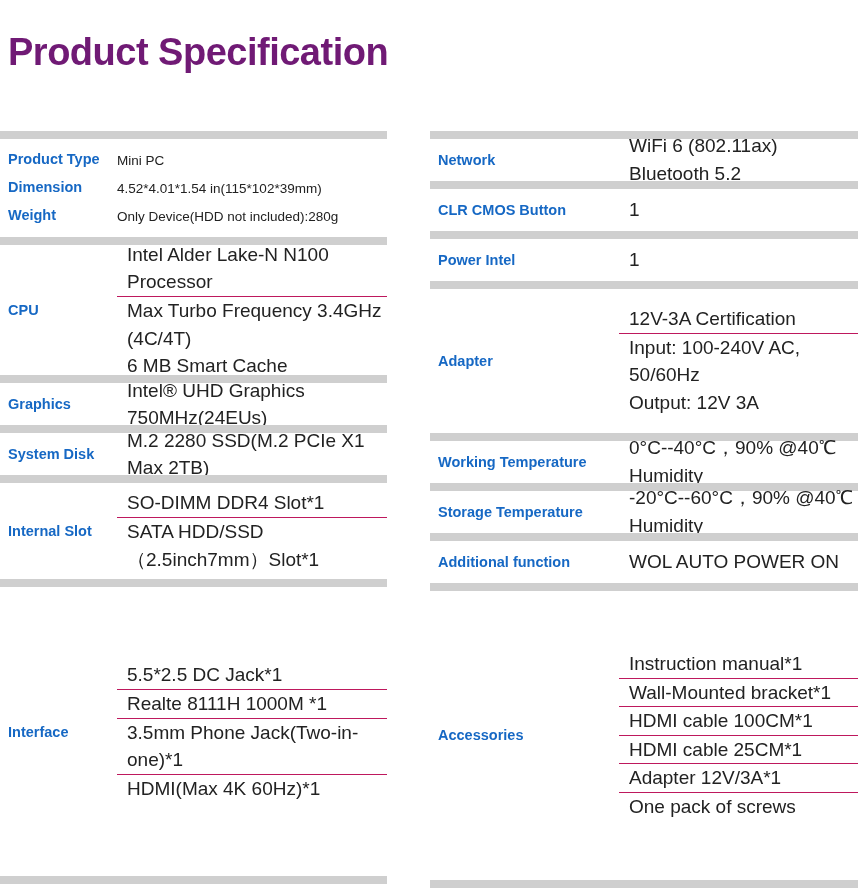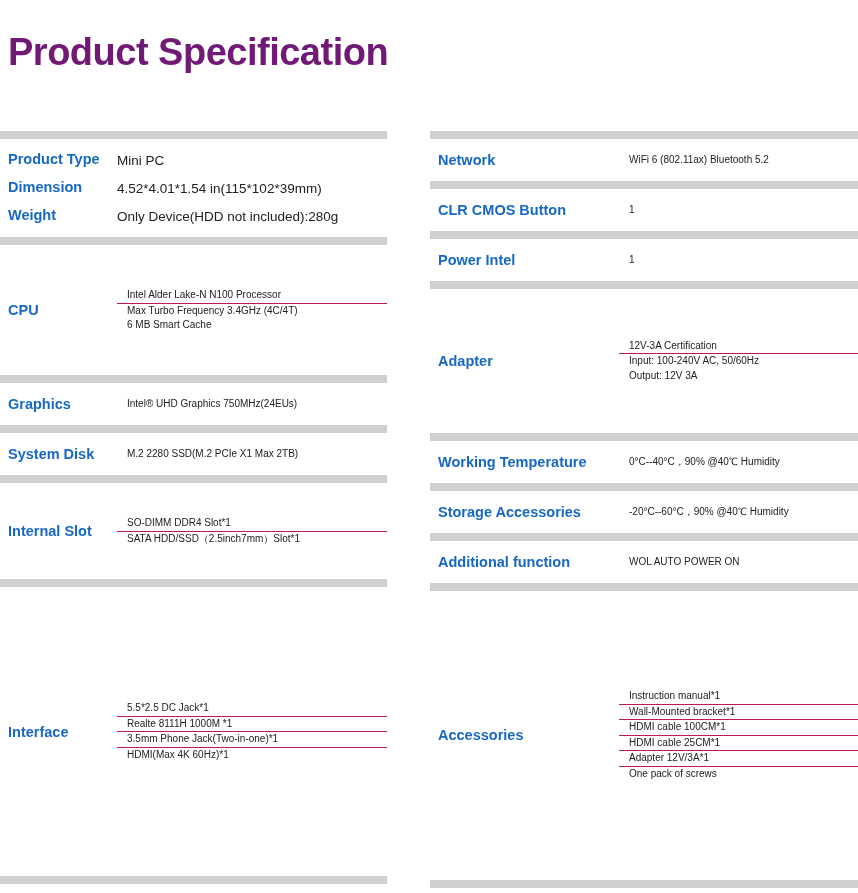--- a/index.html
+++ b/index.html
@@ -68,21 +68,21 @@
   }
   .col-left  .label { width: 117px; }
   .col-right .label { width: 189px; }
 
   .values {
     flex: 1 1 auto;
     box-sizing: border-box;
     min-width: 0;
   }
   .vrow {
-    font-size: 10px;
+    font-size: 19px;
     color: #222222;
     line-height: 1.45;
     box-sizing: border-box;
     display: flex;
     flex-direction: column;
     justify-content: center;
   }
   .vrow + .vrow { border-top: 1px solid #be185d; }
   .vrow span { display: block; }
 
@@ -235,21 +235,21 @@
           </div>
           <div class="group h-one">
             <div class="label">Working Temperature</div>
             <div class="values">
               <div class="vrow">
                 <span>0°C--40°C，90% @40℃ Humidity</span>
               </div>
             </div>
           </div>
           <div class="group h-one">
-            <div class="label">Storage Accessories</div>
+            <div class="label">Storage Temperature</div>
             <div class="values">
               <div class="vrow">
                 <span>-20°C--60°C，90% @40℃ Humidity</span>
               </div>
             </div>
           </div>
           <div class="group h-one">
             <div class="label">Additional function</div>
             <div class="values">
               <div class="vrow">

